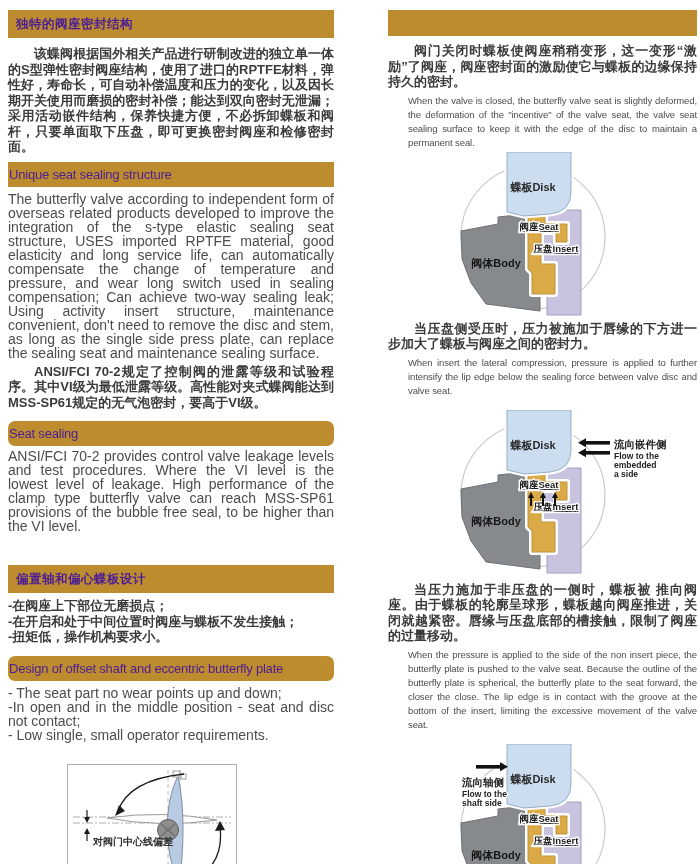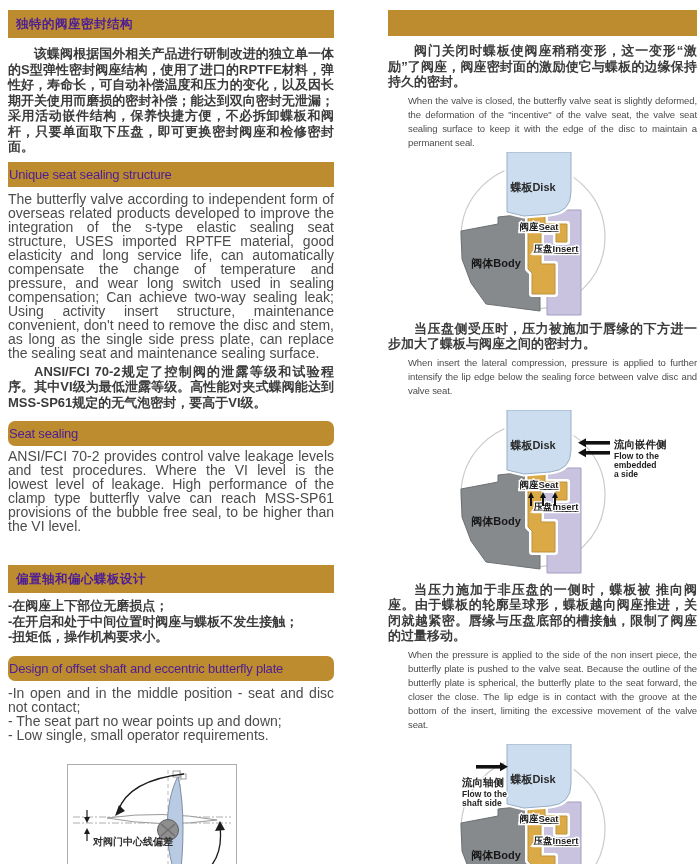--- a/index.html
+++ b/index.html
@@ -46,22 +46,22 @@
 
   <div class="hdr hdr-cn mt32">偏置轴和偏心蝶板设计</div>
   <div class="mt5">
     <p class="cn bullet">-在阀座上下部位无磨损点；</p>
     <p class="cn bullet">-在开启和处于中间位置时阀座与蝶板不发生接触；</p>
     <p class="cn bullet">-扭矩低，操作机构要求小。</p>
   </div>
 
   <div class="hdr hdr-en mt11">Design of offset shaft and eccentric butterfly plate</div>
   <div class="mt5">
+    <p class="en bullet">- The seat part no wear points up and down;</p>
     <p class="en bullet">-In open and in the middle position - seat and disc not contact;</p>
-    <p class="en bullet">- The seat part no wear points up and down;</p>
     <p class="en bullet">- Low single, small operator requirements.</p>
   </div>
 
   <svg class="offset-box" width="170" height="132" viewBox="0 0 170 132">
     <rect x="0.5" y="0.5" width="169" height="131" fill="#ffffff" stroke="#adadad"></rect>
     <line x1="6" y1="53" x2="164" y2="53" stroke="#9a9a9a" stroke-width="0.8" stroke-dasharray="7 2 2 2"></line>
     <line x1="6" y1="59" x2="164" y2="59" stroke="#9a9a9a" stroke-width="0.8" stroke-dasharray="7 2 2 2"></line>
     <line x1="101" y1="6" x2="101" y2="126" stroke="#a8a8a8" stroke-width="0.8" stroke-dasharray="4 3"></line>
     <line x1="113" y1="6" x2="113" y2="126" stroke="#a8a8a8" stroke-width="0.8" stroke-dasharray="4 3"></line>
     <path d="M 40 54 Q 95 46 150 56 Q 95 64 40 54 Z" fill="#fdfdfd" stroke="#9a9a9a" stroke-width="1"></path>

